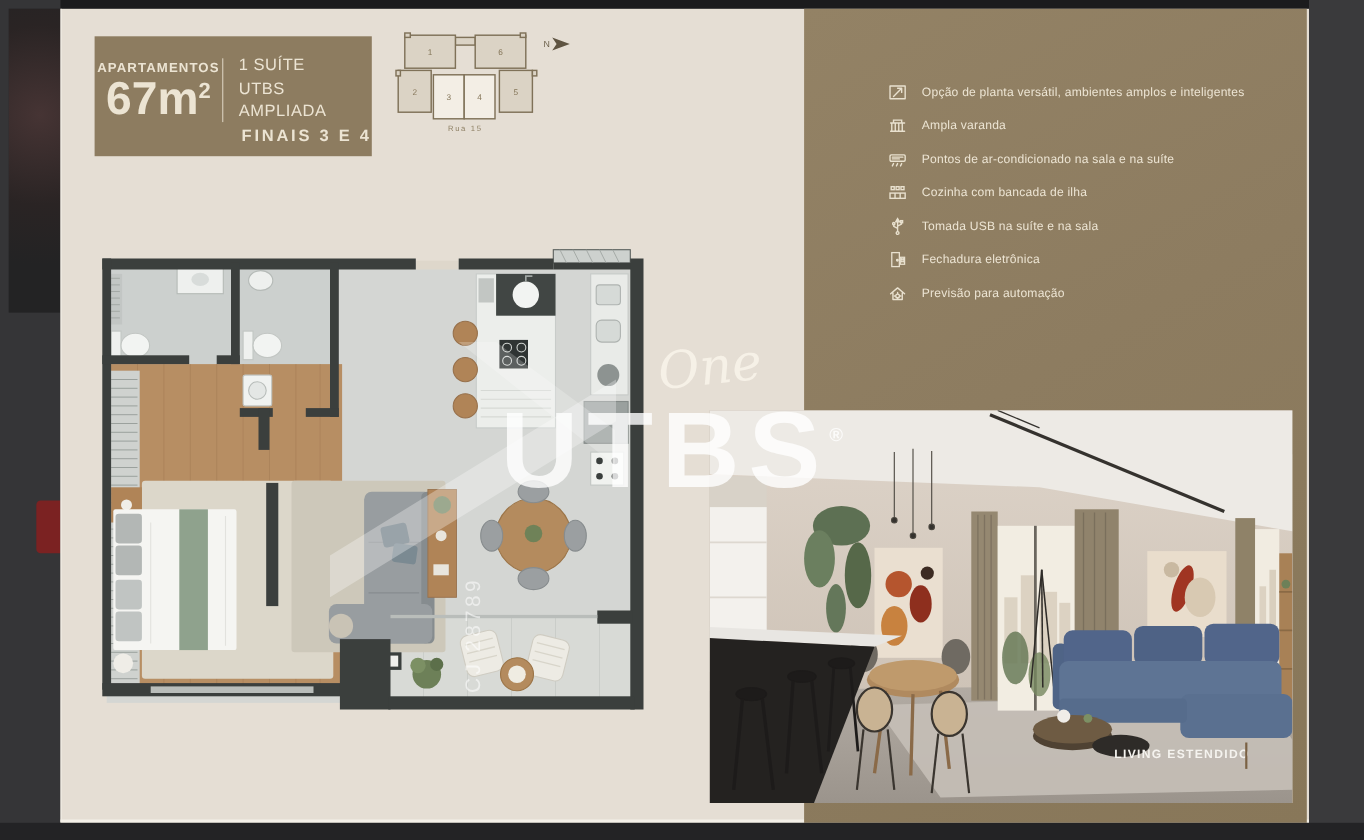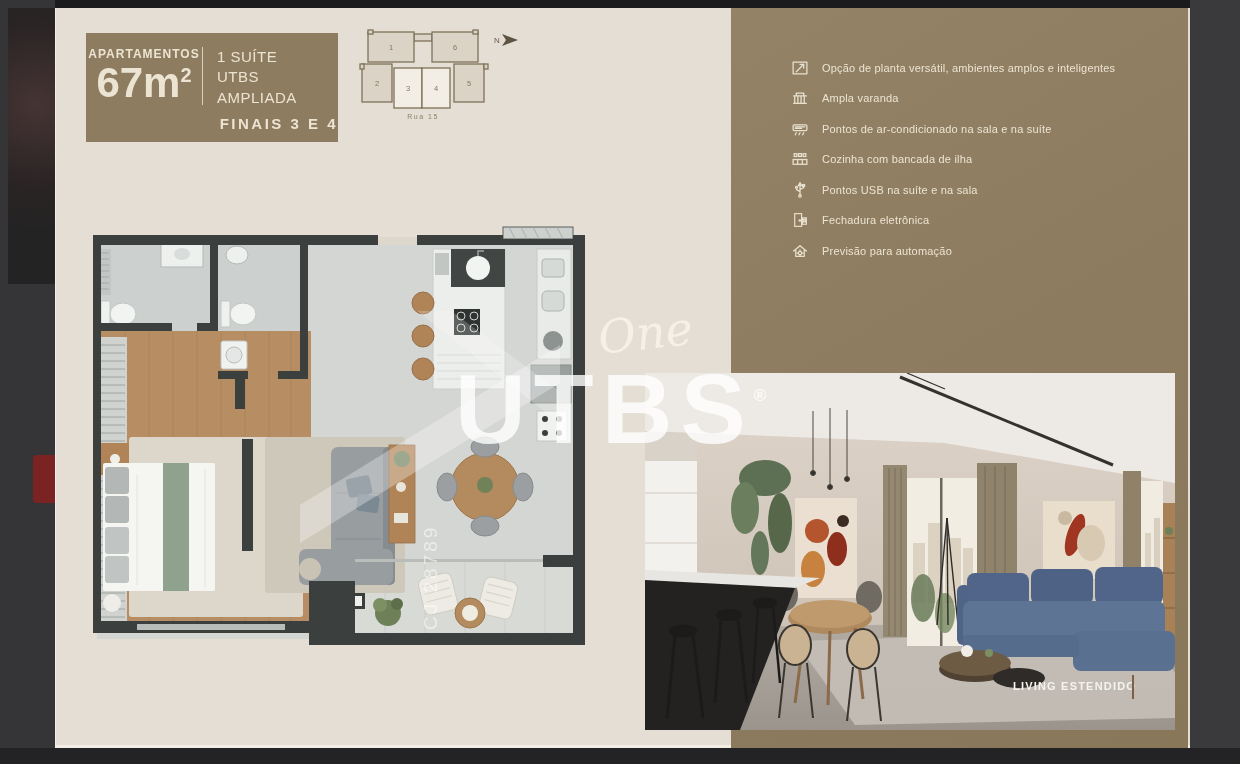--- a/index.html
+++ b/index.html
@@ -14,37 +14,37 @@
   .left-red-badge{left:33px;top:455px;width:22px;height:48px;background:#7b2222;border-radius:4px 0 0 4px;}
   .right-strip{left:1190px;top:0;width:50px;height:764px;background:#3a3a3c;z-index:0;}
   .bottom-strip{left:0;top:748px;width:1240px;height:16px;background:#232325;z-index:5;}
 
   
   .card{left:55px;top:8px;width:1135px;height:740px;background:#e5ded4;z-index:1;
         border-left:1px solid #f2eee6;border-bottom:3px solid #f3efe7;box-sizing:border-box;}
 
   
   .badge{left:86px;top:33px;width:252px;height:109px;background:#8d7c60;color:#ece4d3;z-index:2;}
-  .badge-top{display:flex;align-items:flex-start;height:78px;padding-top:14px;box-sizing:border-box;}
+  .badge-top{display:flex;align-items:flex-end;height:78px;padding-top:26px;box-sizing:border-box;}
   .badge-left{width:116px;text-align:center;}
   .badge-apts{font-size:12px;letter-spacing:1px;font-weight:bold;}
   .badge-area{font-size:42px;line-height:1.0;font-weight:bold;margin-top:1px;}
   .badge-area sup{font-size:20px;}
   .badge-divider{width:1px;height:58px;background:#d9d0bd;}
   .badge-right{flex:1;padding-left:14px;font-size:15px;font-weight:normal;letter-spacing:.5px;line-height:1.35;}
   .badge-finals{text-align:right;font-size:15px;font-weight:bold;letter-spacing:2.5px;margin-top:4px;}
 
   
   .key-plan{left:356px;top:26px;width:165px;height:95px;z-index:2;}
   .key-plan text{font-family:"Liberation Sans",sans-serif;}
 
   
   .panel{left:731px;top:8px;width:457px;height:740px;z-index:2;
          background:linear-gradient(150deg,#938265 0%,#8d7c60 45%,#887759 100%);}
-  .features{position:absolute;left:60px;top:50px;margin:0;padding:0;list-style:none;}
+  .features{position:absolute;left:60px;top:50px;margin:16px;padding:0;list-style:none;}
   .feature{display:flex;align-items:center;height:19px;margin-bottom:11.5px;}
   .feature .ic{width:18px;height:18px;flex:0 0 18px;margin-right:13px;}
   .feature .lbl{font-size:11px;color:#ece4d3;letter-spacing:.2px;white-space:nowrap;}
 
   
   .floor-plan{left:85px;top:225px;width:510px;height:430px;z-index:2;}
 
   
   .photo{left:645px;top:373px;width:530px;height:357px;z-index:3;overflow:hidden;background:#cfc5ba;}
   .photo-caption{position:absolute;left:368px;top:307px;font-size:11px;font-weight:bold;
@@ -151,21 +151,21 @@
         <span class="lbl">Cozinha com bancada de ilha</span>
       </li>
       <li class="feature">
         <svg class="ic" viewBox="0 0 17 17" fill="none" stroke="#e9e1cf" stroke-width="1.2" stroke-linecap="round">
           <circle cx="8.5" cy="14" r="1.2"></circle>
             <path d="M8.5 12.8 V4.6 M8.5 10 L5.2 8.2 V7 M8.5 8 L11.8 6.4 V5.4"></path>
           <polygon points="8.5,1.6 6.9,4.4 10.1,4.4" fill="#e9e1cf"></polygon>
             <circle cx="5.2" cy="6" r="1"></circle>
             <rect x="11" y="3.4" width="1.8" height="1.8"></rect>
           </svg>
-        <span class="lbl">Pontos USB na suíte e na sala</span>
+        <span class="lbl">Tomada USB na suíte e na sala</span>
       </li>
       <li class="feature">
         <svg class="ic" viewBox="0 0 17 17" fill="none" stroke="#e9e1cf" stroke-width="1.1">
           <rect x="3.5" y="2.5" width="6.5" height="12"></rect>
             <circle cx="8.3" cy="9" r=".7" fill="#e9e1cf"></circle>
           <rect x="10.8" y="6.5" width="3.7" height="6"></rect>
           <circle cx="12" cy="8.2" r=".45" fill="#e9e1cf"></circle>
             <circle cx="13.5" cy="8.2" r=".45" fill="#e9e1cf"></circle>
           <circle cx="12" cy="10" r=".45" fill="#e9e1cf"></circle>
             <circle cx="13.5" cy="10" r=".45" fill="#e9e1cf"></circle>

